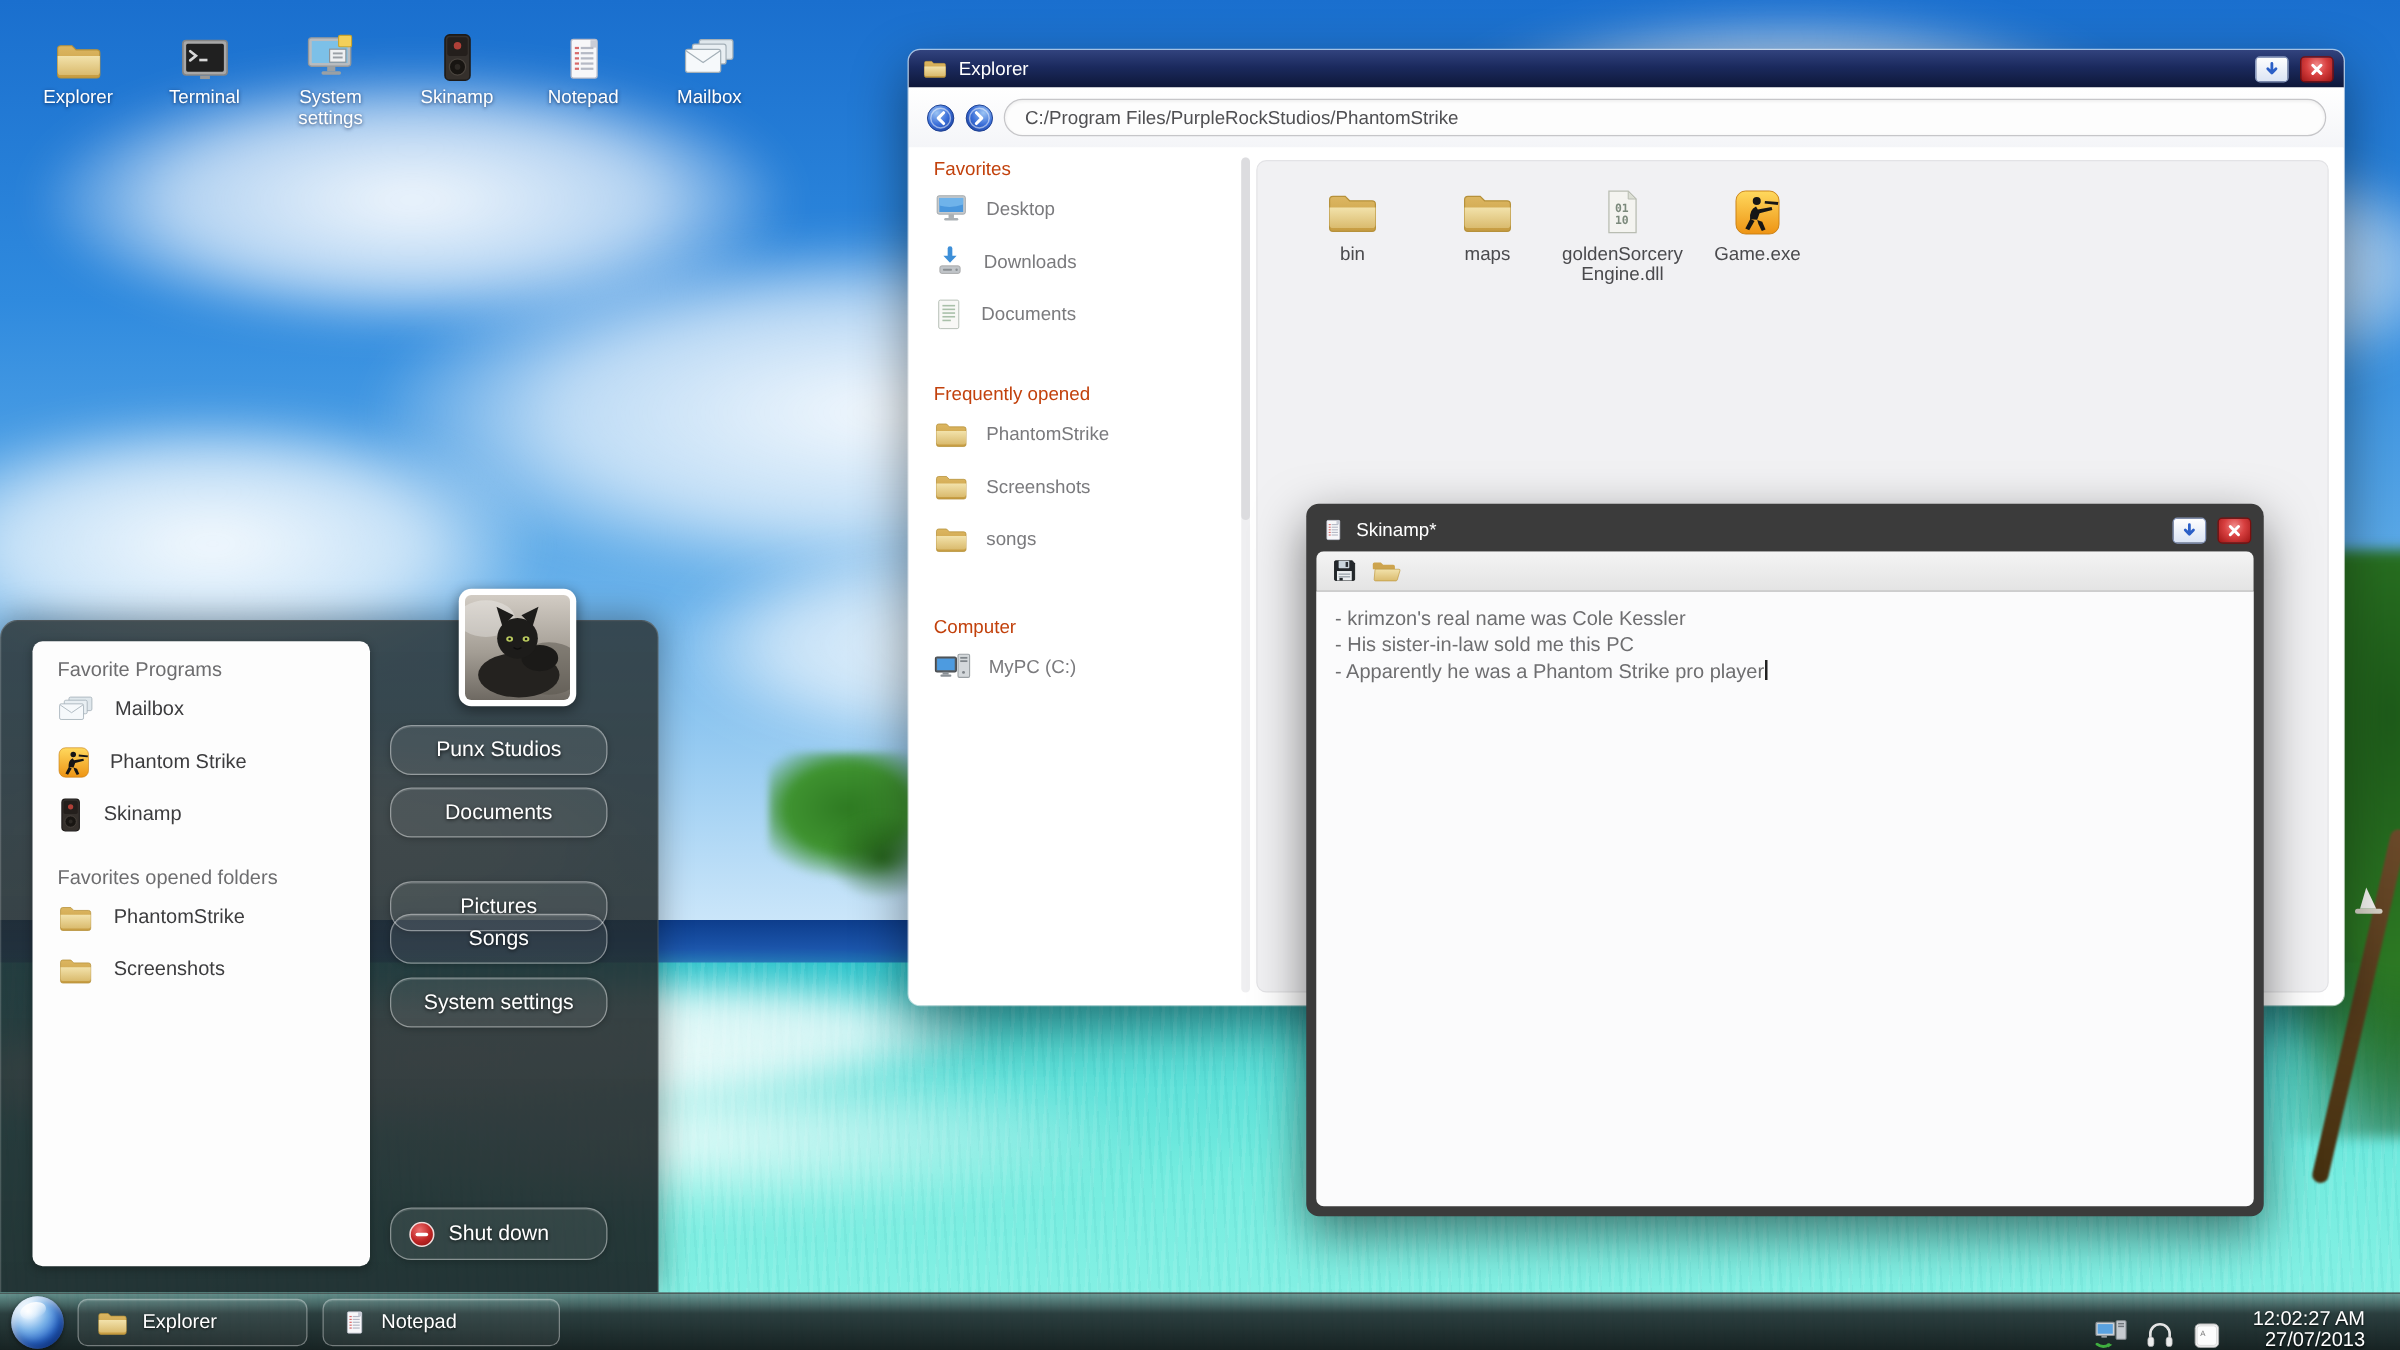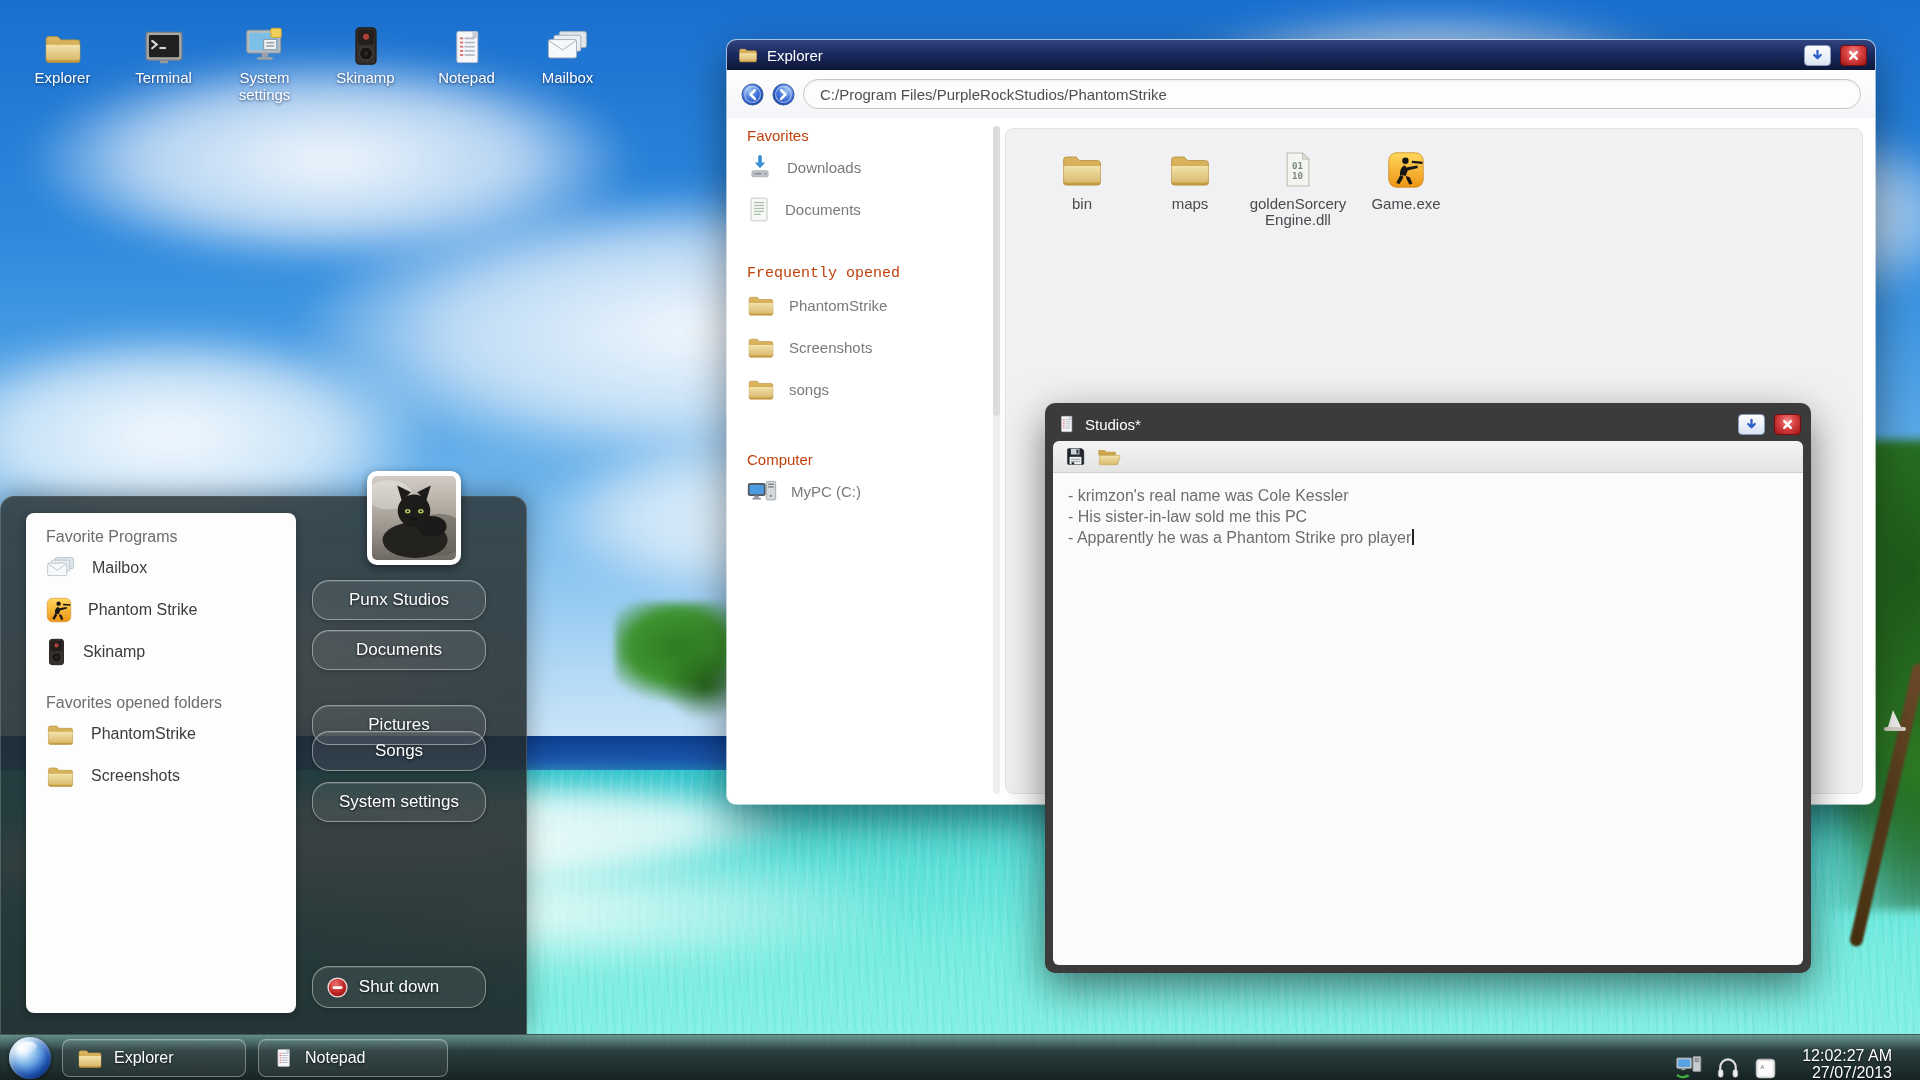--- a/index.html
+++ b/index.html
@@ -70,21 +70,21 @@
   .navorb{width:23px;height:23px;cursor:pointer;}
   .navorb.fwd svg{transform:scaleX(-1);}
   .addr-field{flex:1;height:30px;border:1px solid #c6c6c9;border-radius:15px;background:#fdfdfd;
               box-shadow:inset 0 1px 3px rgba(0,0,0,.07);display:flex;align-items:center;
               padding:0 16px;font-size:15px;color:#4f4f52;}
   .ex-body{position:relative;height:686px;background:#fff;border-radius:0 0 9px 9px;}
   .ex-side{position:absolute;left:0;top:0;width:266px;height:100%;padding:8px 0 0 20px;}
   .side-hdr{font-size:15px;color:#c2410c;height:20px;line-height:20px;}
   .side-item{display:flex;align-items:center;gap:14px;height:42px;cursor:pointer;}
   .side-item .lbl{font-size:15px;color:#7a7a7d;}
-  .sec2{margin-top:34px;font-family:Liberation Mono, monospace;} .sec3{margin-top:40px;}
+  .sec2{margin-top:34px;} .sec3{margin-top:40px;}
   .side-scroll{position:absolute;left:266px;top:8px;width:7px;height:668px;border-radius:4px;background:#efeff1;cursor:pointer;}
   .side-thumb{position:absolute;left:0;top:0;width:7px;height:290px;border-radius:4px;background:#dcdcdf;}
   .ex-content{position:absolute;left:278px;top:10px;right:12px;bottom:10px;background:#f1f1f3;
               border:1px solid #e3e3e6;border-radius:8px;padding:20px 0 0 22px;}
   .file-grid{display:flex;}
   .fitem{width:108px;text-align:center;cursor:pointer;}
   .fitem .ic{height:40px;display:flex;align-items:flex-end;justify-content:center;}
   .fitem .lbl{margin-top:7px;font-size:15px;line-height:16px;color:#4a4a4d;word-break:break-all;padding:0 2px;}
 
   
@@ -422,20 +422,26 @@
             <use href="#i-navorb"></use>
           </svg></span>
       <span class="navorb fwd"><svg width="23" height="23">
             <use href="#i-navorb"></use>
           </svg></span>
       <div class="addr-field">C:/Program Files/PurpleRockStudios/PhantomStrike</div>
     </div>
     <div class="ex-body">
       <div class="ex-side">
         <div class="side-hdr">Favorites</div>
+        <div class="side-item">
+          <svg width="28" height="26">
+              <use href="#i-monitor"></use>
+            </svg>
+          <span class="lbl">Desktop</span>
+        </div>
         <div class="side-item">
           <svg width="26" height="26">
               <use href="#i-download"></use>
             </svg>
           <span class="lbl">Downloads</span>
         </div>
         <div class="side-item">
           <svg width="24" height="27">
               <use href="#i-document"></use>
             </svg>
@@ -508,21 +514,21 @@
         </div>
       </div>
     </div>
   </div>
 
   <div class="notepad">
     <div class="np-title">
       <svg width="19" height="20">
           <use href="#i-notepad"></use>
         </svg>
-      <span class="ttl">Studios*</span>
+      <span class="ttl">Skinamp*</span>
       <span class="winbtn btn-min">
           <svg width="15" height="15">
             <use href="#i-minarrow"></use>
           </svg>
         </span>
       <span class="winbtn btn-close">
           <svg width="15" height="15">
             <use href="#i-closex"></use>
           </svg>
         </span>

